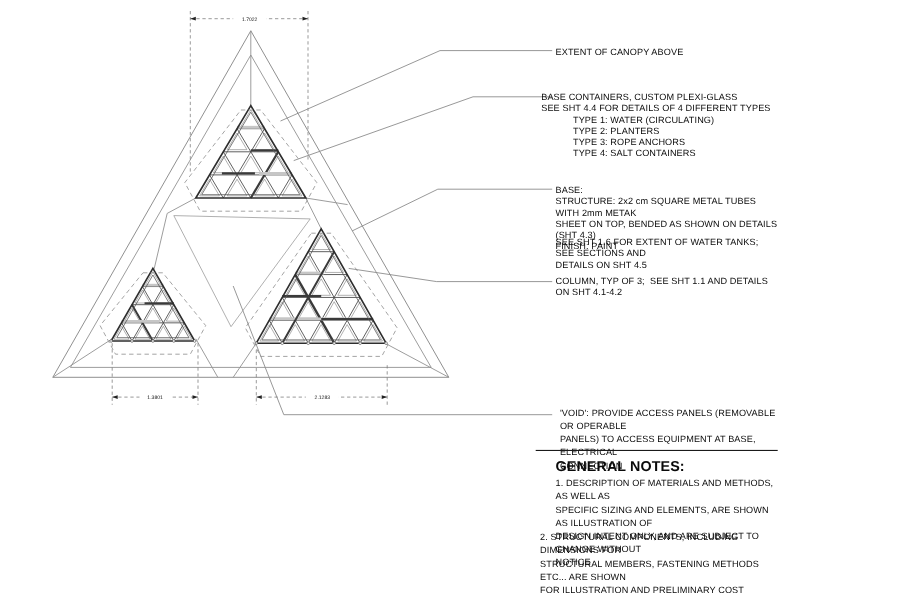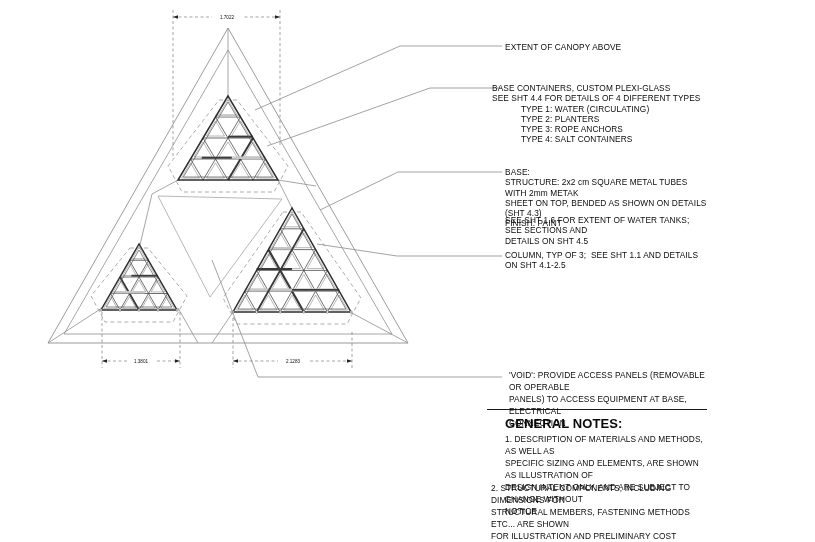--- a/index.html
+++ b/index.html
@@ -175,21 +175,21 @@
             TYPE 1: WATER (CIRCULATING)
             TYPE 2: PLANTERS
             TYPE 3: ROPE ANCHORS
             TYPE 4: SALT CONTAINERS</div>
   <div class="callout" style="left:505px;top:167px;">BASE:
 STRUCTURE: 2x2 cm SQUARE METAL TUBES WITH 2mm METAK
 SHEET ON TOP, BENDED AS SHOWN ON DETAILS (SHT 4.3)
 FINISH: PAINT</div>
   <div class="callout" style="left:505px;top:215px;">SEE SHT 1.6 FOR EXTENT OF WATER TANKS; SEE SECTIONS AND
 DETAILS ON SHT 4.5</div>
-  <div class="callout" style="left:505px;top:250px;">COLUMN, TYP OF 3;  SEE SHT 1.1 AND DETAILS ON SHT 4.1-2.5</div>
+  <div class="callout" style="left:505px;top:250px;">COLUMN, TYP OF 3;  SEE SHT 1.1 AND DETAILS ON SHT 4.1-4.2</div>
   <div class="callout wide" style="left:509px;top:369px;">'VOID': PROVIDE ACCESS PANELS (REMOVABLE  OR OPERABLE
 PANELS) TO ACCESS EQUIPMENT AT BASE, ELECTRICAL
 CONNECTION</div>
 
   <div class="rule" style="left:487px;top:409px;width:279px;"></div>
   <div class="notes-title" style="left:505px;top:416px;">GENERAL NOTES:</div>
   <div class="note-para" style="left:505px;top:433px;">1. DESCRIPTION OF MATERIALS AND METHODS, AS WELL AS
 SPECIFIC SIZING AND ELEMENTS, ARE SHOWN AS ILLUSTRATION OF
 DESIGN INTENT ONLY, AND ARE SUBJECT TO CHANGE WITHOUT
 NOTICE</div>

